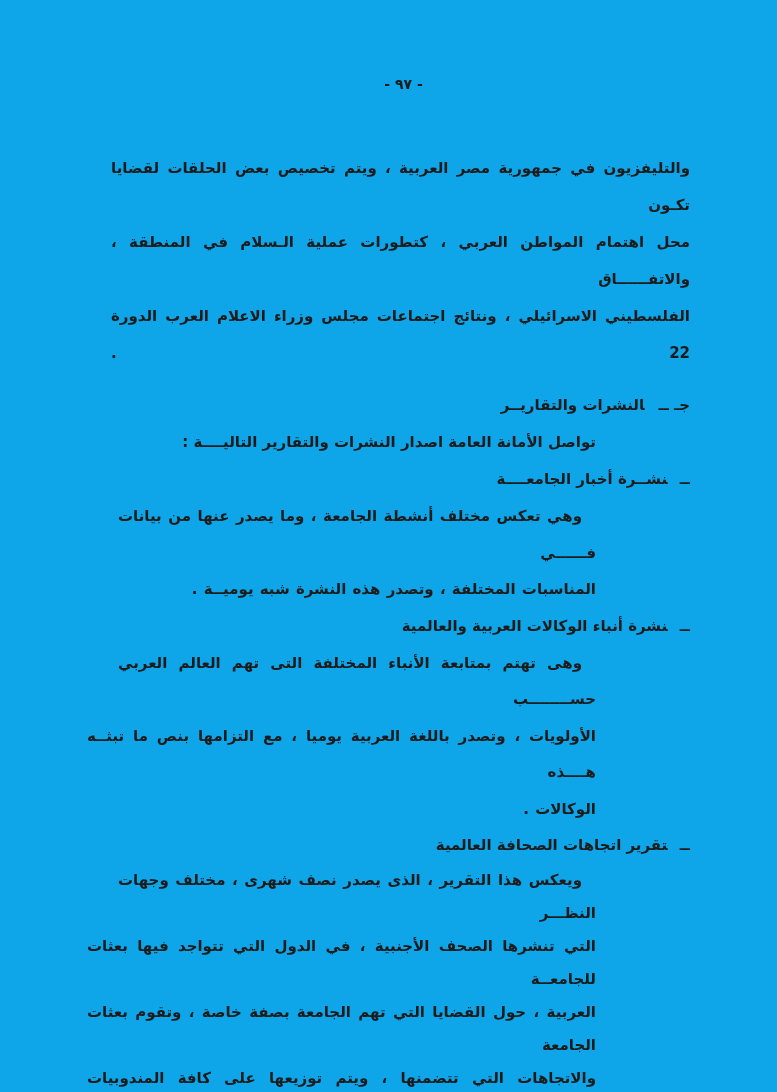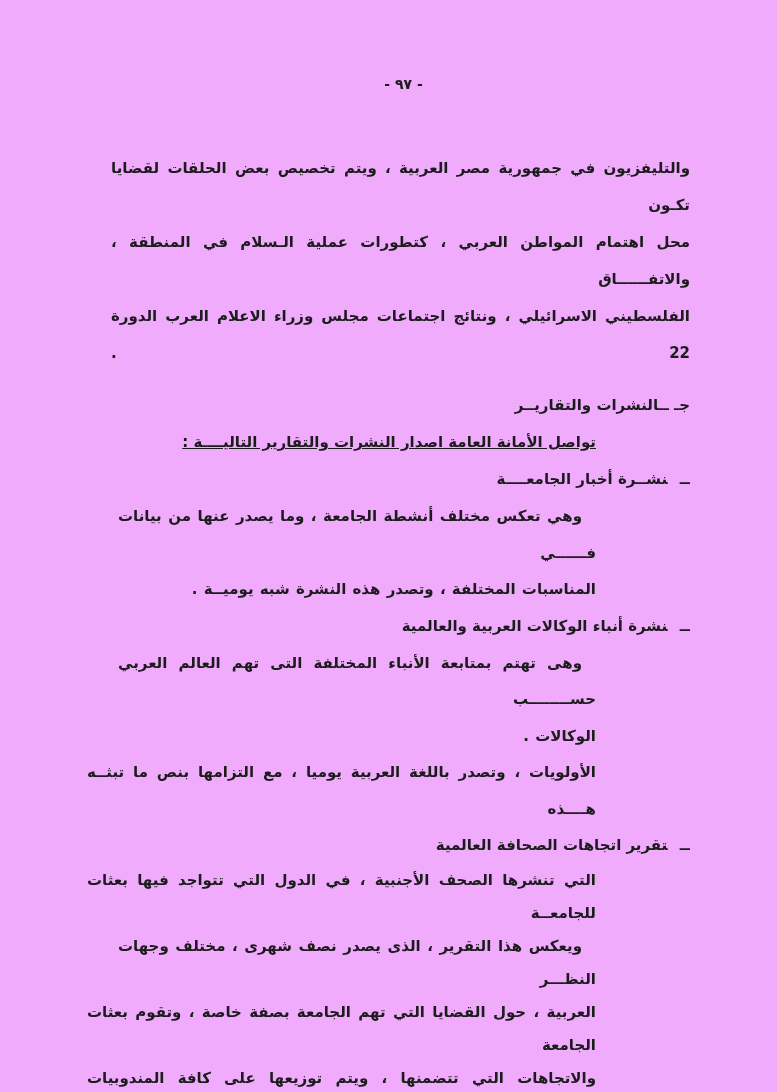--- a/index.html
+++ b/index.html
@@ -5,21 +5,21 @@
   html, body {
     margin: 0;
     padding: 0;
     background: #e8e8e8;
   }
   .page {
     position: relative;
     width: 777px;
     height: 1092px;
     margin: 0 auto;
-    background: #f0abfc;
+    background: #0ea5e9;
     color: #1c1c1c;
     font-family: "DejaVu Sans", sans-serif;
     font-weight: bold;
     overflow: hidden;
     direction: rtl;
   }
   .pagenum {
     position: absolute;
     top: 76px;
     left: 30px;
@@ -45,31 +45,30 @@
   }
   .line.short {
     text-align: left;
     text-align-last: right;
   }
   .p1 { margin-top: 150px; margin-left: 24px; }
   .heading-row {
     margin-top: 15px;
     line-height: 37px;
   }
-  .marker { }
+  .marker { margin-left: 14px; }
   .u {
     text-underline-offset: 5px;
     text-decoration-thickness: 1.3px;
   }
   .indent { margin-right: 94px; }
   .intro {
     line-height: 37px;
     text-align: center;
     text-align-last: right;
-    text-decoration: underline;
   }
   .brow {
     margin-top: 0;
     line-height: 37px;
   }
   .brow .dash { margin-left: 12px; }
   .body36 .line { line-height: 36.5px; }
   .body33 .line { line-height: 33px; }
   .fl { text-indent: 14px; margin-left: 31px; }
 </style>
@@ -100,29 +99,29 @@
     <div class="indent body36">
       <div class="line fl">وهي تعكس مختلف أنشطة الجامعة ، وما يصدر عنها من بيانات فــــــي</div>
       <div class="line short">المناسبات المختلفة ، وتصدر هذه النشرة شبه يوميــة .</div>
     </div>
 
     <div class="brow">
       <span class="dash">ــ</span><span class="u">نشرة أنباء الوكالات العربية والعالمية</span>
     </div>
     <div class="indent body36">
       <div class="line fl">وهى تهتم بمتابعة الأنباء المختلفة التى تهم العالم العربي حســــــــب</div>
+      <div class="line">الأولويات ، وتصدر باللغة العربية يوميا ، مع التزامها بنص ما تبثــه هــــذه</div>
       <div class="line short">الوكالات .</div>
-      <div class="line">الأولويات ، وتصدر باللغة العربية يوميا ، مع التزامها بنص ما تبثــه هــــذه</div>
     </div>
 
     <div class="brow">
       <span class="dash">ــ</span><span class="u">تقرير اتجاهات الصحافة العالمية</span>
     </div>
     <div class="indent body33">
+      <div class="line fl">ويعكس هذا التقرير ، الذى يصدر نصف شهرى ، مختلف وجهات النظـــر</div>
       <div class="line">التي تنشرها الصحف الأجنبية ، في الدول التي تتواجد فيها بعثات للجامعــة</div>
-      <div class="line fl">ويعكس هذا التقرير ، الذى يصدر نصف شهرى ، مختلف وجهات النظـــر</div>
       <div class="line">العربية ، حول القضايا التي تهم الجامعة بصفة خاصة ، وتقوم بعثات الجامعة</div>
       <div class="line">والاتجاهات التي تتضمنها ، ويتم توزيعها على كافة المندوبيات والبعثــــات</div>
 
     </div>
 
   </div>
 </div>
 
 </body></html>

